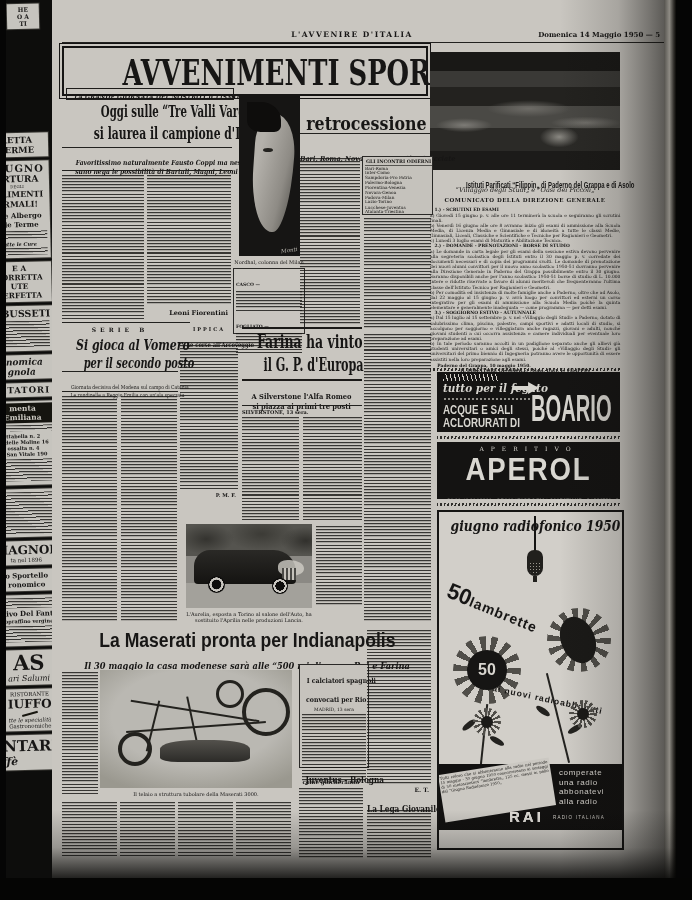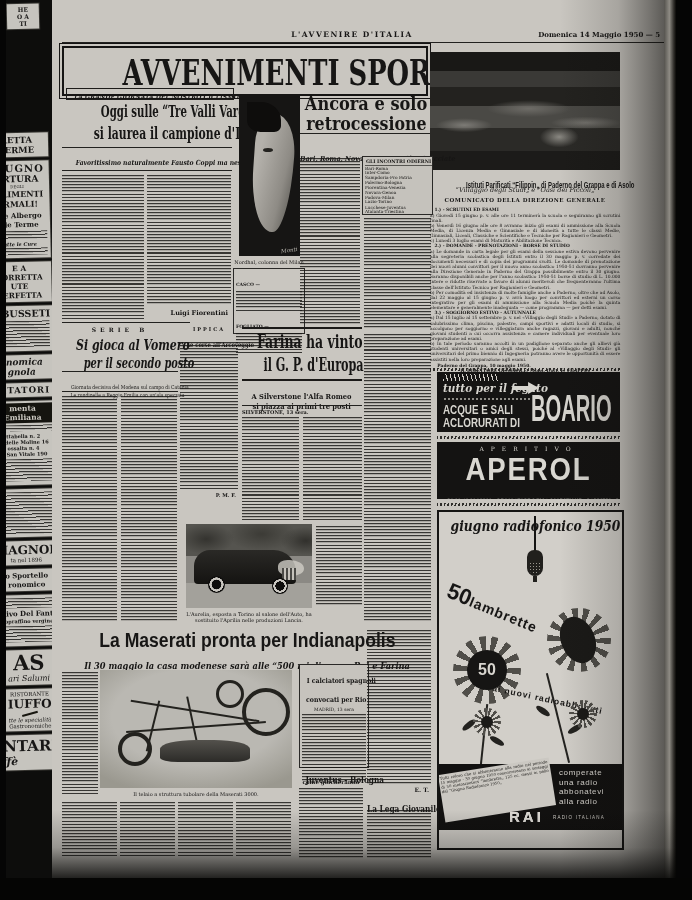--- a/index.html
+++ b/index.html
@@ -161,44 +161,44 @@
   <div class="a c" style="left:60px;top:100px;width:174px;">
     <span class="fit b" style="font-size:15px;transform:scale(.68,1.12);">Oggi sulle “Tre Valli Varesine„</span>
   </div>
   <div class="a c" style="left:60px;top:122px;width:174px;">
     <span class="fit b" style="font-size:15px;transform:scale(.72,1.12);">si laurea il campione d'Italia</span>
   </div>
   <div class="a hr" style="left:62px;top:147px;width:170px;"></div>
   <div class="a c" style="left:62px;top:150px;width:170px;">
     <span class="fit b i" style="font-size:7px;transform:scaleX(.86);">Favoritissimo naturalmente Fausto Coppi ma nes-</span>
   </div>
+  <div class="a c" style="left:62px;top:159px;width:170px;">
+    <span class="fit b i" style="font-size:7px;transform:scaleX(.86);">suno nega le possibilità di Bartali, Magni, Leoni</span>
+  </div>
   <div class="a hr" style="left:62px;top:170px;width:170px;"></div>
   <div class="a tx" style="left:62px;top:175px;width:82px;height:146px;"></div>
   <div class="a tx" style="left:147px;top:175px;width:84px;height:130px;"></div>
-  <div class="a b r" style="left:150px;top:309px;width:78px;font-size:6.5px;">Luigi Fiorentini</div>
+  <div class="a b r" style="left:150px;top:309px;width:78px;font-size:6.5px;">Leoni Fiorentini</div>
 
   <div class="a" style="left:239px;top:96px;width:61px;height:160px;background:#161514;overflow:hidden;">
     <div class="a" style="left:14px;top:18px;width:40px;height:118px;
          background:linear-gradient(100deg,#b4b1ab 20%,#8e8b85 70%,#5a5853);
          border-radius:46% 54% 42% 58%/26% 36% 66% 54%;transform:rotate(4deg);"></div>
     <div class="a" style="left:8px;top:6px;width:34px;height:30px;background:#0e0d0c;border-radius:0 60% 20% 40%;"></div>
     <div class="a" style="left:24px;top:52px;width:10px;height:4px;background:#23221f;border-radius:50%;"></div>
     <div class="a i" style="right:3px;bottom:3px;color:#bdbab3;font-size:5.5px;transform:rotate(-8deg);">Monti</div>
   </div>
   <div class="a c" style="left:233px;top:259px;width:72px;font-size:5px;">Nordhal, colonna del Milan</div>
   <div class="a box" style="left:233px;top:268px;width:66px;height:60px;padding:2px;">
     <span class="b" style="font-size:4.5px;">CASCO —</span>
     <div class="tx" style="height:22px;margin-top:1px;"></div>
     <span class="b" style="font-size:4.5px;">FOGLIATO —</span>
     <div class="tx" style="height:20px;margin-top:1px;"></div>
   </div>
 
-  <div class="a c" style="left:298px;top:92px;width:134px;">
-    <span class="fit b" style="font-size:18px;transform:scale(.9,1.05);">Ancora e solo</span>
-  </div>
   <div class="a c" style="left:298px;top:112px;width:134px;">
     <span class="fit b" style="font-size:18px;transform:scale(.88,1.05);">retrocessione</span>
   </div>
   <div class="a hr" style="left:300px;top:133px;width:130px;"></div>
   <div class="a" style="left:300px;top:146px;">
     <span class="fitl b i" style="font-size:7px;transform:scaleX(.92);">Bari, Roma, Novara sempre più minacciate</span>
   </div>
   <div class="a tx" style="left:300px;top:158px;width:60px;height:166px;"></div>
 
   <div class="a box" style="left:362px;top:156px;width:69px;height:57px;background:#c5c2bc;">

